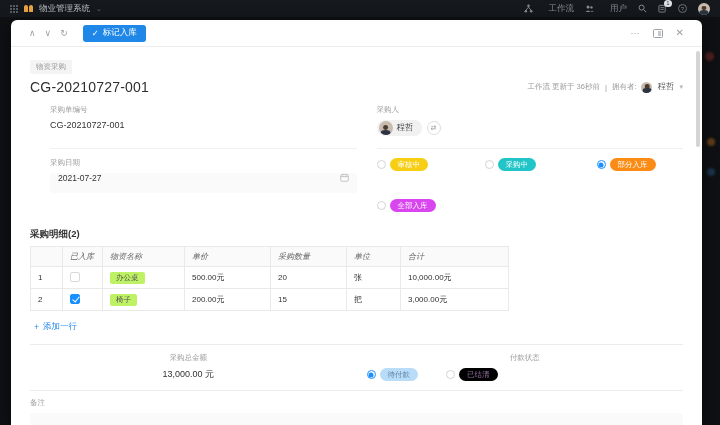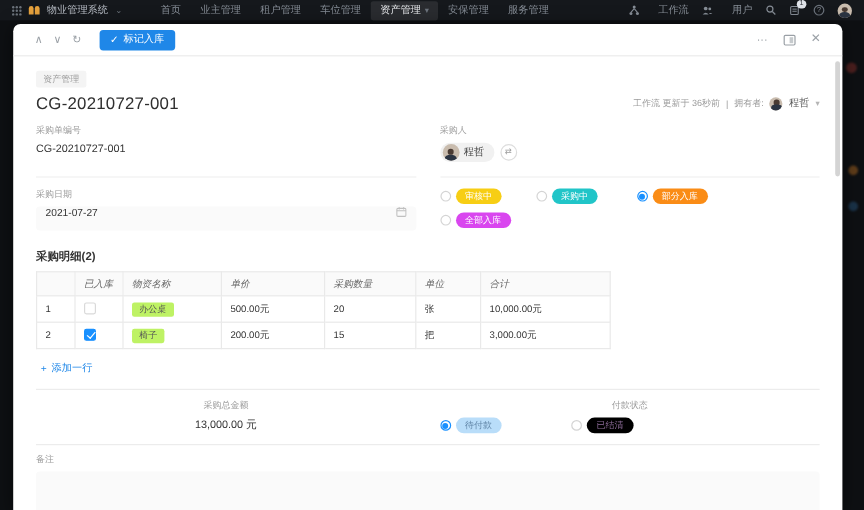--- a/index.html
+++ b/index.html
@@ -53,34 +53,34 @@
   .panel-ico::after { content:""; position:absolute; right:1px; top:1px; bottom:1px; width:3px; background:#c6cacd; }
 
   .m-content { padding:8px 19px 0 19px; position:relative; }
   .tag { display:inline-block; background:#f4f4f4; color:#9a9a9a; font-size:7.5px;
          padding:2px 6px; border-radius:2px; }
   .title-row { display:flex; align-items:center; margin-top:5px; }
   .rec-title { font-size:14px; color:#2f2f2f; letter-spacing:.2px; }
   .title-meta { margin-left:auto; display:flex; align-items:center; gap:5px; font-size:7.5px; color:#9b9b9b; }
   .owner-name { color:#595959; font-size:8.5px; }
 
-  .form-grid { display:grid; grid-template-columns:1fr 1fr; column-gap:20px; margin-top:10px; }
+  .form-grid { display:grid; grid-template-columns:1fr 1fr; column-gap:20px; margin-top:10px;margin-left:20px; }
   .f-label { font-size:7.5px; color:#9b9b9b; margin-bottom:5px; }
   .f-value { font-size:9px; color:#333; }
   .underlined { border-bottom:1px solid #f0f0f0; padding-bottom:8px; }
   .purchaser-line { display:flex; align-items:center; gap:5px; padding-bottom:4px; }
   .p-chip { display:flex; align-items:center; gap:4px; background:#f1f1f1; border-radius:9px;
             padding:1px 8px 1px 2px; font-size:8.5px; color:#444; cursor:pointer;}
   .swap-btn { width:14px; height:14px; border:1px solid #ddd; border-radius:50%; color:#9b9b9b;
               font-size:7px; line-height:12px; text-align:center; cursor:pointer; background:#fff; }
   .row2 { margin-top:9px; }
   .date-input { height:20px; background:#fafafa; border-radius:3px; display:flex; align-items:flex-start;
                 padding:0 8px; font-size:8.5px; color:#333; cursor:text; }
   .cal-ico { margin-left:auto; width:9px; height:9px; color:#c0c0c0; }
-  .prog-grid { display:grid; grid-template-columns:80px 84px 1fr; row-gap:7px; }
+  .prog-grid { display:grid; grid-template-columns:80px 84px 1fr; row-gap:7px;gap:28px; }
   .radio-opt { display:flex; align-items:center; gap:4px; cursor:pointer; }
   .radio { width:9px; height:9px; border:1px solid #d4d4d4; border-radius:50%; background:#fff; position:relative; flex:none;}
   .radio.sel { border-color:#1890ff; }
   .radio.sel::after { content:""; position:absolute; left:50%; top:50%; transform:translate(-50%,-50%);
                       width:5px; height:5px; border-radius:50%; background:#1890ff; }
   .pill { font-size:7.5px; color:#fff; padding:1.5px 8px; border-radius:8px; white-space:nowrap; }
 
   .sec-title { margin-top:16px; font-size:9.5px; font-weight:bold; color:#333; }
   table.detail { margin-top:5px; border-collapse:collapse; table-layout:fixed; }
   table.detail th, table.detail td { border:1px solid #e9e9e9; font-weight:normal; font-size:8px;
@@ -91,21 +91,21 @@
   td.num, .r { text-align:right; }
   .chip { display:inline-block; background:#bef264; border-radius:2px; padding:1px 6px; font-size:7.5px; color:#555; }
   .cb { width:10px; height:10px; border:1px solid #d9d9d9; border-radius:2px; background:#fff; display:inline-block; cursor:pointer;}
   .cb.on { background:#1890ff; border-color:#1890ff; position:relative; }
   .cb.on::after { content:""; position:absolute; left:2.5px; top:0.5px; width:3px; height:6px;
                   border:solid #fff; border-width:0 1.5px 1.5px 0; transform:rotate(40deg); }
   .add-row { margin-top:8px; display:inline-flex; align-items:center; gap:4px; color:#1f87e8;
              font-size:8.5px; cursor:pointer; padding:2px 4px; }
   .divider { border-top:1px solid #ececec; margin-top:9px; }
   .sum-grid { display:grid; grid-template-columns:1fr 1fr; column-gap:20px; margin-top:8px;text-align:center; }
-  .pay-opts { display:flex; gap:58px; }
+  .pay-opts { display:flex; gap:28px; }
   .remark-box { margin-top:5px; height:40px; background:#fafafa; border-radius:3px; cursor:text; }
 
   .m-scrollbar { position:absolute; right:2px; top:31px; width:4px; height:370px; }
   .m-thumb { width:4px; height:96px; background:#d4d4d4; border-radius:2px; cursor:pointer; }
 </style>
 </head>
 <body>
 
 <div class="navbar">
   <div class="nav-left">
@@ -119,32 +119,20 @@
         <i></i>
         <i></i>
         <i></i>
     </div>
     <div class="logo">
         <i></i>
         <i></i>
       </div>
     <span class="app-name">物业管理系统</span>
     <span class="caret">⌄</span>
-  </div>
-  <div class="nav-items">
-    <span class="nav-item">首页</span>
-    <span class="nav-item">业主管理</span>
-    <span class="nav-item">租户管理</span>
-    <span class="nav-item">车位管理</span>
-    <span class="nav-item active">
-      <span>资产管理</span>
-      <span class="caret">▾</span>
-    </span>
-    <span class="nav-item">安保管理</span>
-    <span class="nav-item">服务管理</span>
   </div>
   <div class="nav-right">
     <span class="nav-entry">
       <span class="nav-ico">
         <svg viewBox="0 0 10 10" width="9" height="9">
             <circle cx="5" cy="2" r="1.4" fill="#868d96"></circle>
             <circle cx="2" cy="8" r="1.4" fill="#868d96"></circle>
             <circle cx="8" cy="8" r="1.4" fill="#868d96"></circle>
             <path d="M5 3.5 L2 7 M5 3.5 L8 7" stroke="#868d96" stroke-width="1"></path>
           </svg>
@@ -197,21 +185,21 @@
       <span>标记入库</span>
     </button>
     <div class="tb-right">
       <span class="tb-ico">···</span>
       <span class="panel-ico"></span>
       <span class="tb-ico" style="font-size:10px;">✕</span>
     </div>
   </div>
 
   <div class="m-content">
-    <span class="tag">资产管理</span>
+    <span class="tag">物资采购</span>
 
     <div class="title-row">
       <span class="rec-title">CG-20210727-001</span>
       <span class="title-meta">
         <span>工作流 更新于 36秒前</span>
         <span>|</span>
         <span>拥有者:</span>
         <span class="avatar av11"></span>
         <span class="owner-name">程哲</span>
         <span class="caret" style="color:#b5b5b5;">▾</span>

